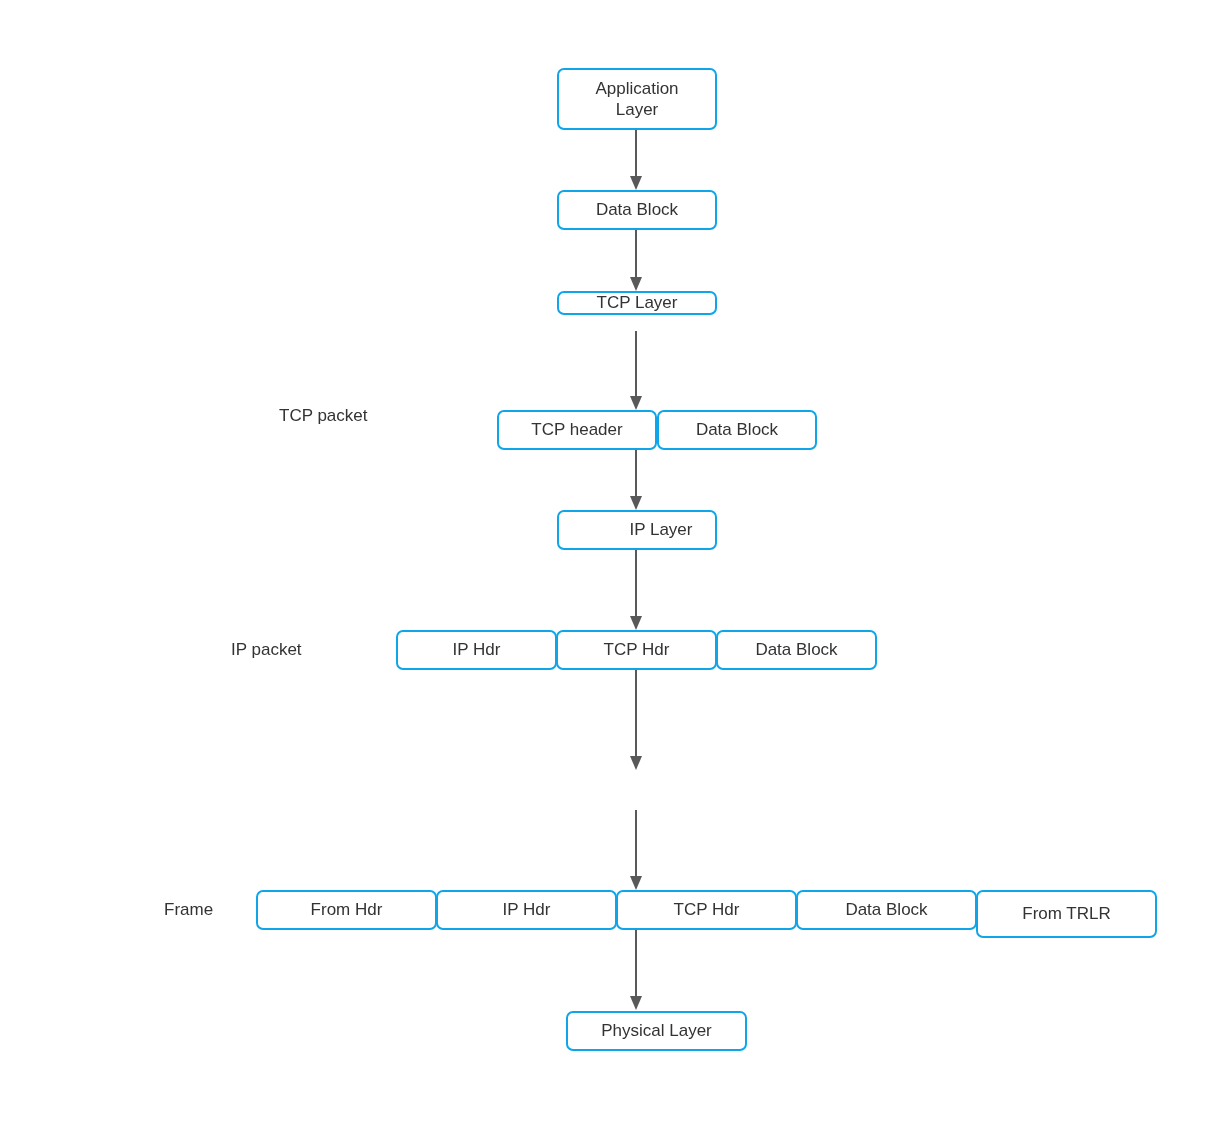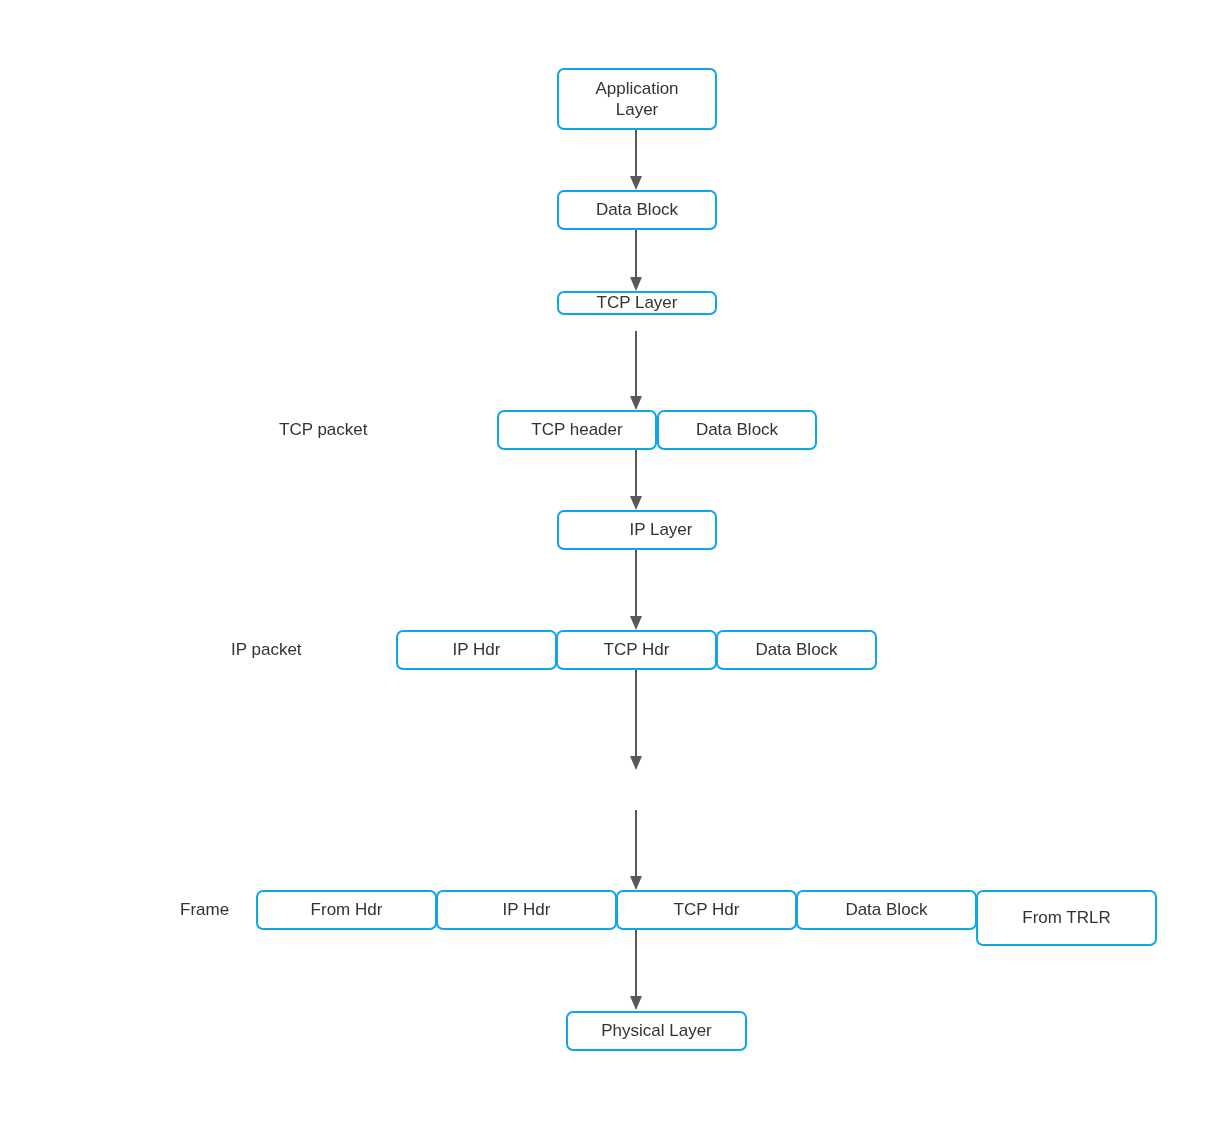--- a/index.html
+++ b/index.html
@@ -90,21 +90,21 @@
 
   <div class="node" style="left:557px; top:291px; width:160px; height:24px;">
     <span>TCP Layer</span>
   </div>
 
   <div class="arrow" style="left:630px; top:331px; height:79px;">
     <div class="shaft"></div>
     <div class="head"></div>
   </div>
 
-  <div class="row-label" style="left:279px; top:410px; height:40px;">TCP packet</div>
+  <div class="row-label" style="left:279px; top:396px; height:40px;">TCP packet</div>
 
   <div class="node" style="left:497px; top:410px; width:160px; height:40px;">
     <span>TCP header</span>
   </div>
   <div class="node" style="left:657px; top:410px; width:160px; height:40px;">
     <span>Data Block</span>
   </div>
 
   <div class="arrow" style="left:630px; top:450px; height:60px;">
     <div class="shaft"></div>
@@ -136,35 +136,35 @@
     <div class="shaft"></div>
     <div class="head"></div>
   </div>
 
 
   <div class="arrow" style="left:630px; top:810px; height:80px;">
     <div class="shaft"></div>
     <div class="head"></div>
   </div>
 
-  <div class="row-label" style="left:180px; top:890px; height:40px;">Frame</div>
+  <div class="row-label" style="left:164px; top:890px; height:40px;">Frame</div>
 
   <div class="node" style="left:256px; top:890px; width:181px; height:40px;">
     <span>From Hdr</span>
   </div>
   <div class="node" style="left:436px; top:890px; width:181px; height:40px;">
     <span>IP Hdr</span>
   </div>
   <div class="node" style="left:616px; top:890px; width:181px; height:40px;">
     <span>TCP Hdr</span>
   </div>
   <div class="node" style="left:796px; top:890px; width:181px; height:40px;">
     <span>Data Block</span>
   </div>
-  <div class="node" style="left:976px; top:890px; width:181px; height:56px;">
+  <div class="node" style="left:976px; top:890px; width:181px; height:48px;">
     <span>From TRLR</span>
   </div>
 
   <div class="arrow" style="left:630px; top:930px; height:80px;">
     <div class="shaft"></div>
     <div class="head"></div>
   </div>
 
   <div class="node" style="left:566px; top:1011px; width:181px; height:40px;">
     <span>Physical Layer</span>

